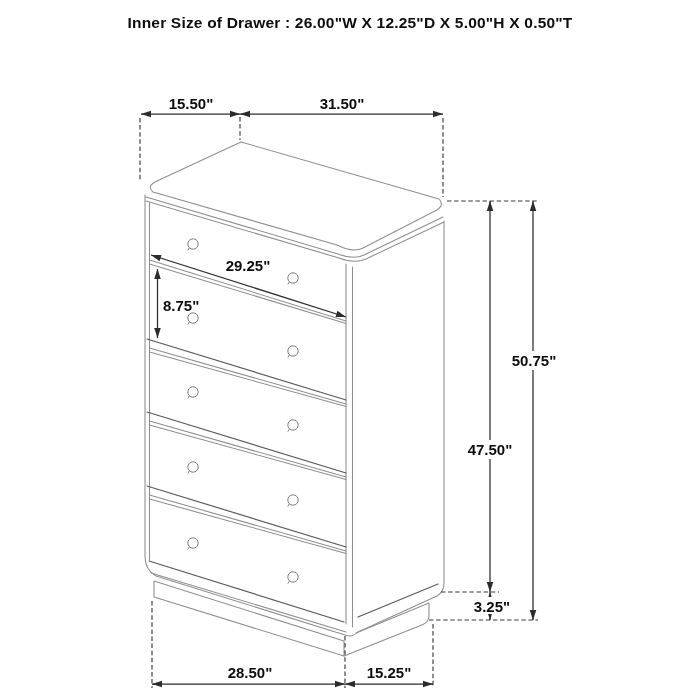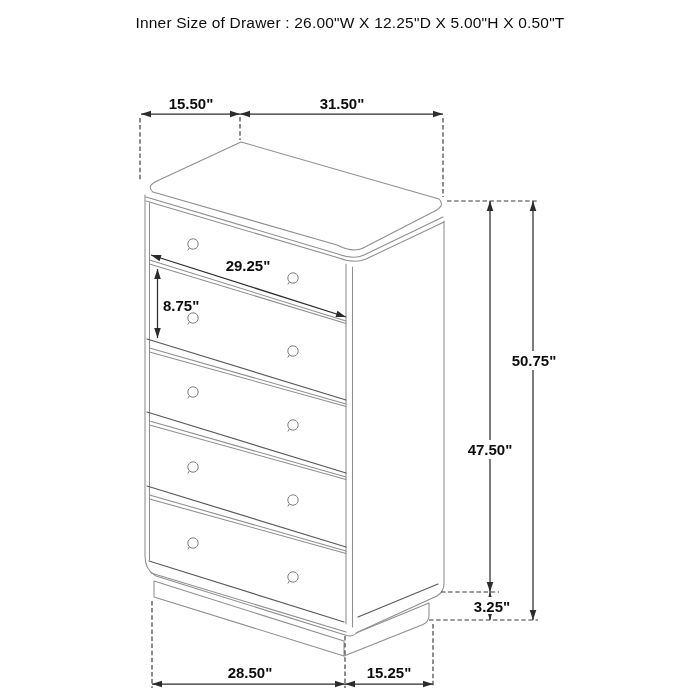--- a/index.html
+++ b/index.html
@@ -2,21 +2,21 @@
 <html><head>
 <meta charset="utf-8">
 <style>
   html,body{margin:0;padding:0;background:#fff;}
   .canvas{
     position:relative;width:700px;height:700px;background:#ffffff;
     font-family:"Liberation Sans",sans-serif;overflow:hidden;
   }
   .title{
     position:absolute;left:0;top:14px;width:700px;text-align:center;
-    font-size:15.5px;font-weight:normal;color:#0d0d0d;letter-spacing:0.2px;
+    font-size:15.5px;font-weight:bold;color:#0d0d0d;letter-spacing:0.2px;
   }
   svg{position:absolute;left:0;top:0;}
   .furn{stroke:#8e8e8e;stroke-width:1.05;fill:none;stroke-linejoin:round;stroke-linecap:round;}
   .furnd{stroke:#5a5a5a;stroke-width:1.2;fill:none;stroke-linecap:round;}
   .knob{stroke:#7f7f7f;stroke-width:1;fill:#ffffff;}
   .dim{stroke:#2c2c2c;stroke-width:1.25;fill:none;}
   .dash{stroke:#3a3a3a;stroke-width:1.15;fill:none;stroke-dasharray:4.5 2.6;}
   .lblbg{fill:#ffffff;}
   text.dimlabel{font-family:"Liberation Sans",sans-serif;font-size:15px;font-weight:bold;fill:#0d0d0d;}
 </style>

